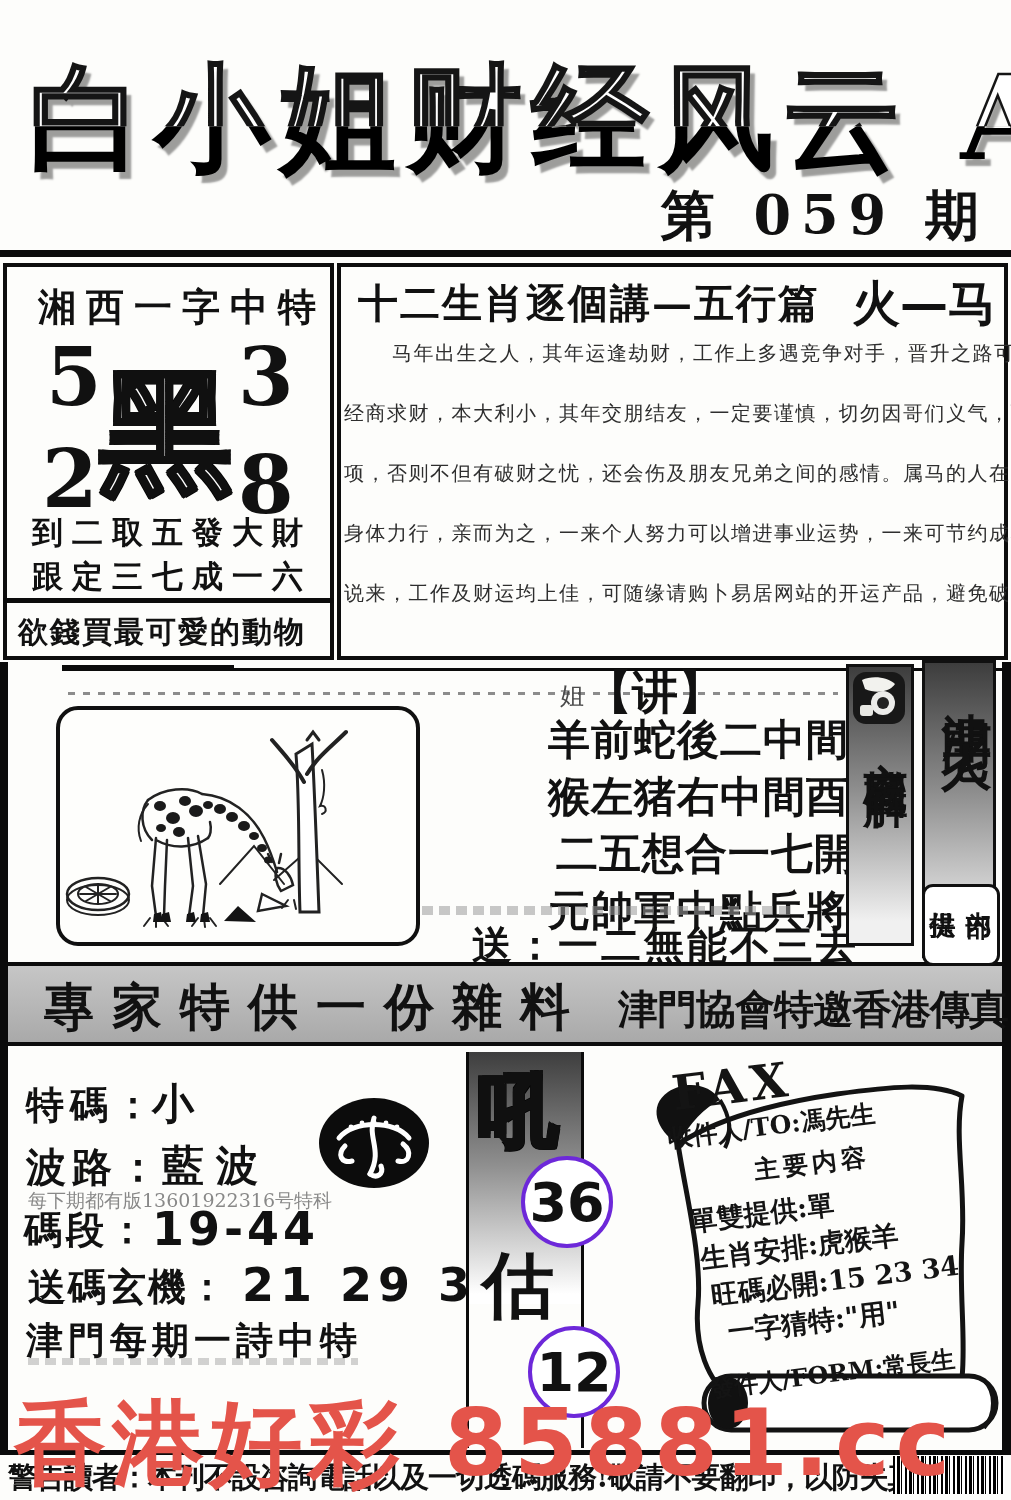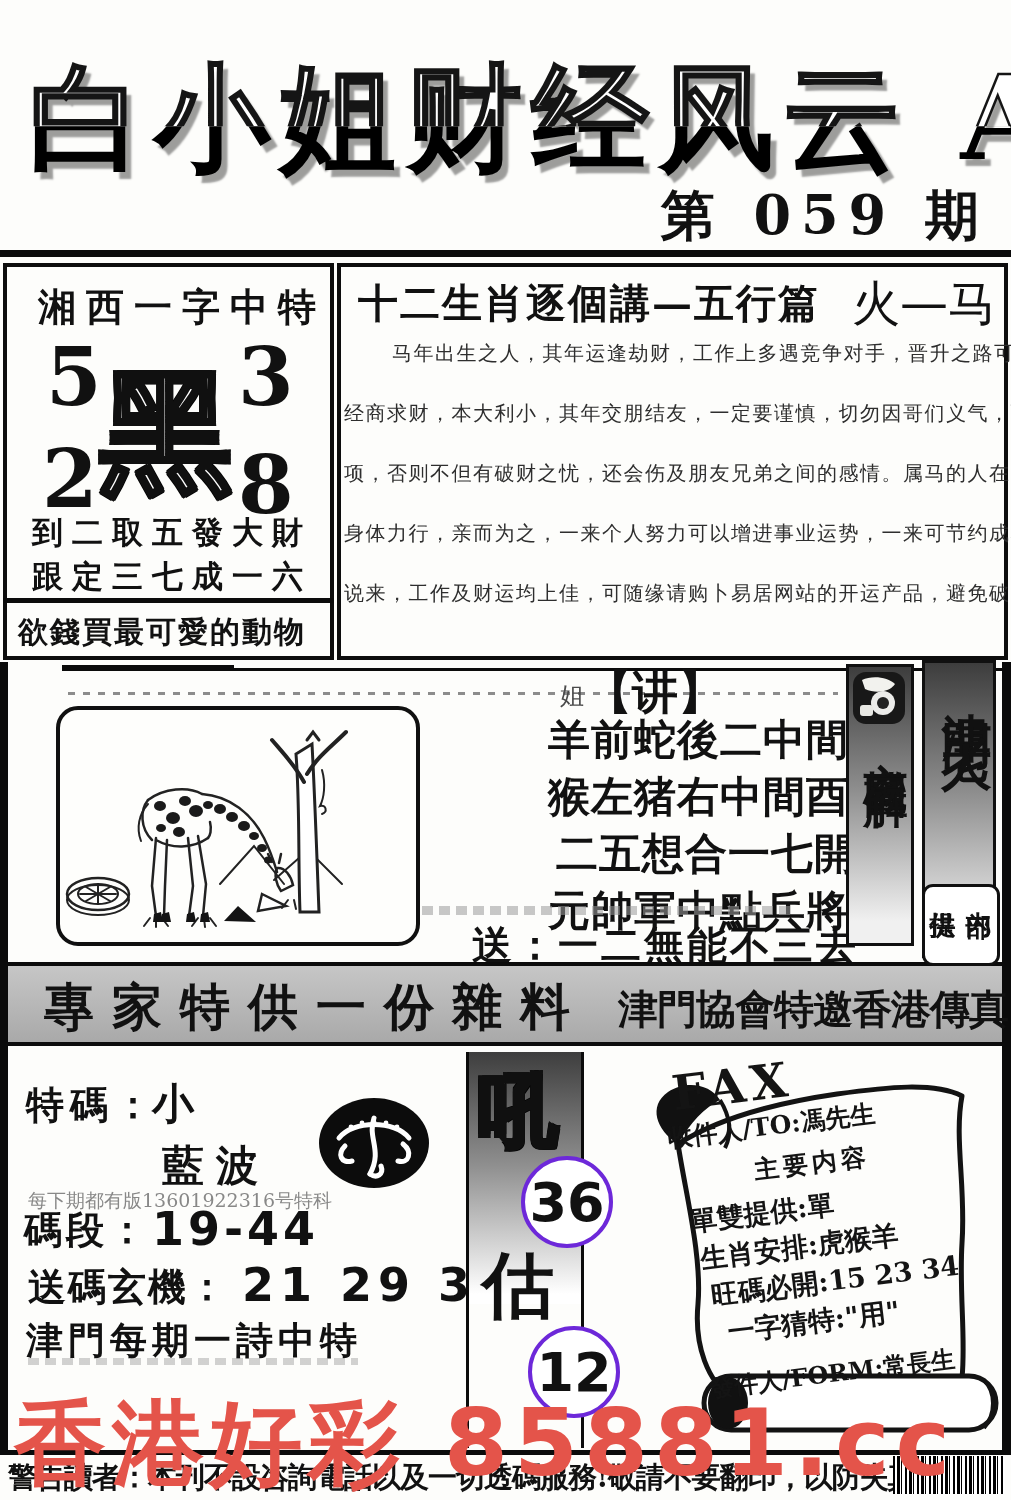--- a/index.html
+++ b/index.html
@@ -57,21 +57,21 @@
   <div class="abs" style="left:42px;top:432px;font-size:80px;font-weight:700;">2</div>
   <div class="abs" style="left:238px;top:438px;font-size:80px;font-weight:700;">8</div>
   <div class="abs outline-char" style="left:100px;top:345px;font-size:132px;font-weight:800;">黑</div>
   <div class="abs nowrap" style="left:32px;top:512px;font-size:31px;font-weight:700;letter-spacing:9px;">到二取五發大財</div>
   <div class="abs nowrap" style="left:32px;top:556px;font-size:31px;font-weight:700;letter-spacing:9px;">跟定三七成一六</div>
   <div class="abs rule" style="left:3px;top:598px;width:331px;height:5px;"></div>
   <div class="abs nowrap" style="left:18px;top:612px;font-size:30px;font-weight:800;letter-spacing:2px;">欲錢買最可愛的動物</div>
 
   <div class="abs box" style="left:337px;top:263px;width:663px;height:389px;"></div>
   <div class="abs nowrap" style="left:358px;top:276px;font-size:40px;font-weight:900;letter-spacing:2px;">十二生肖逐個講—五行篇</div>
-  <div class="abs nowrap sans" style="left:852px;top:272px;font-size:48px;font-weight:400;">火—马</div>
+  <div class="abs nowrap sans" style="left:852px;top:272px;font-size:48px;font-weight:700;">火—马</div>
   <div class="abs nowrap" style="left:392px;top:340px;font-size:20px;letter-spacing:1.5px;color:#2e2e2e;">马年出生之人，其年运逢劫财，工作上多遇竞争对手，晋升之路可谓举步维艰。</div>
   <div class="abs nowrap" style="left:344px;top:400px;font-size:20px;letter-spacing:1.5px;color:#2e2e2e;">经商求财，本大利小，其年交朋结友，一定要谨慎，切勿因哥们义气，而人频借出款</div>
   <div class="abs nowrap" style="left:344px;top:460px;font-size:20px;letter-spacing:1.5px;color:#2e2e2e;">项，否则不但有破财之忧，还会伤及朋友兄弟之间的感情。属马的人在2013年做事宜</div>
   <div class="abs nowrap" style="left:344px;top:520px;font-size:20px;letter-spacing:1.5px;color:#2e2e2e;">身体力行，亲而为之，一来个人努力可以增进事业运势，一来可节约成本开支。总体</div>
   <div class="abs nowrap" style="left:344px;top:580px;font-size:20px;letter-spacing:1.5px;color:#2e2e2e;">说来，工作及财运均上佳，可随缘请购卜易居网站的开运产品，避免破财之灾。</div>
 
   <div class="abs rule" style="left:0;top:662px;width:8px;height:790px;z-index:10;"></div>
   <div class="abs rule" style="left:1002px;top:662px;width:9px;height:790px;z-index:10;"></div>
 
   <div class="abs rule" style="left:62px;top:668px;width:945px;height:3px;"></div>
@@ -168,20 +168,21 @@
     <div class="vtext" style="font-size:26px;font-weight:800;line-height:34px;padding-top:4px;">内部</div>
     <div class="vtext" style="font-size:26px;font-weight:800;line-height:34px;padding-top:4px;">提供</div>
   </div>
 
   <div class="abs" style="left:0;top:962px;width:1011px;height:76px;background:linear-gradient(180deg,#c6c6c6,#a9a9a9);border-top:4px solid #0c0c0c;border-bottom:4px solid #0c0c0c;"></div>
   <div class="abs nowrap" style="left:618px;top:982px;font-size:40px;font-weight:700;letter-spacing:-1px;z-index:11;">津門協會特邀香港傳真</div>
   <div class="abs nowrap" style="left:44px;top:974px;font-size:50px;font-weight:700;letter-spacing:18px;z-index:11;">專家特供一份雜料</div>
 
   <div class="abs nowrap" style="left:26px;top:1080px;font-size:38px;font-weight:600;letter-spacing:6px;">特碼：</div>
   <div class="abs nowrap" style="left:152px;top:1076px;font-size:42px;font-weight:600;">小</div>
+  <div class="abs nowrap" style="left:26px;top:1140px;font-size:40px;font-weight:600;letter-spacing:6px;">波路：</div>
   <div class="abs nowrap" style="left:162px;top:1138px;font-size:42px;font-weight:700;letter-spacing:12px;">藍波</div>
   <div class="abs nowrap" style="left:28px;top:1188px;font-size:19px;color:#6b6b6b;opacity:.8;">每下期都有版13601922316号特科</div>
   <div class="abs nowrap" style="left:24px;top:1205px;font-size:38px;font-weight:600;letter-spacing:4px;">碼段：</div>
   <div class="abs nowrap sans" style="left:152px;top:1202px;font-size:46px;font-weight:600;letter-spacing:4px;">19-44</div>
   <div class="abs nowrap" style="left:28px;top:1262px;font-size:38px;font-weight:600;letter-spacing:2px;">送碼玄機：</div>
   <div class="abs nowrap sans" style="left:242px;top:1258px;font-size:46px;font-weight:600;letter-spacing:6px;">21 29 38</div>
   <div class="abs nowrap" style="left:26px;top:1316px;font-size:37px;font-weight:600;letter-spacing:5px;">津門每期一詩中特</div>
   <div class="abs smudge" style="left:28px;top:1358px;width:330px;height:7px;opacity:.45;"></div>
 
   <div class="abs" style="left:317px;top:1096px;">

